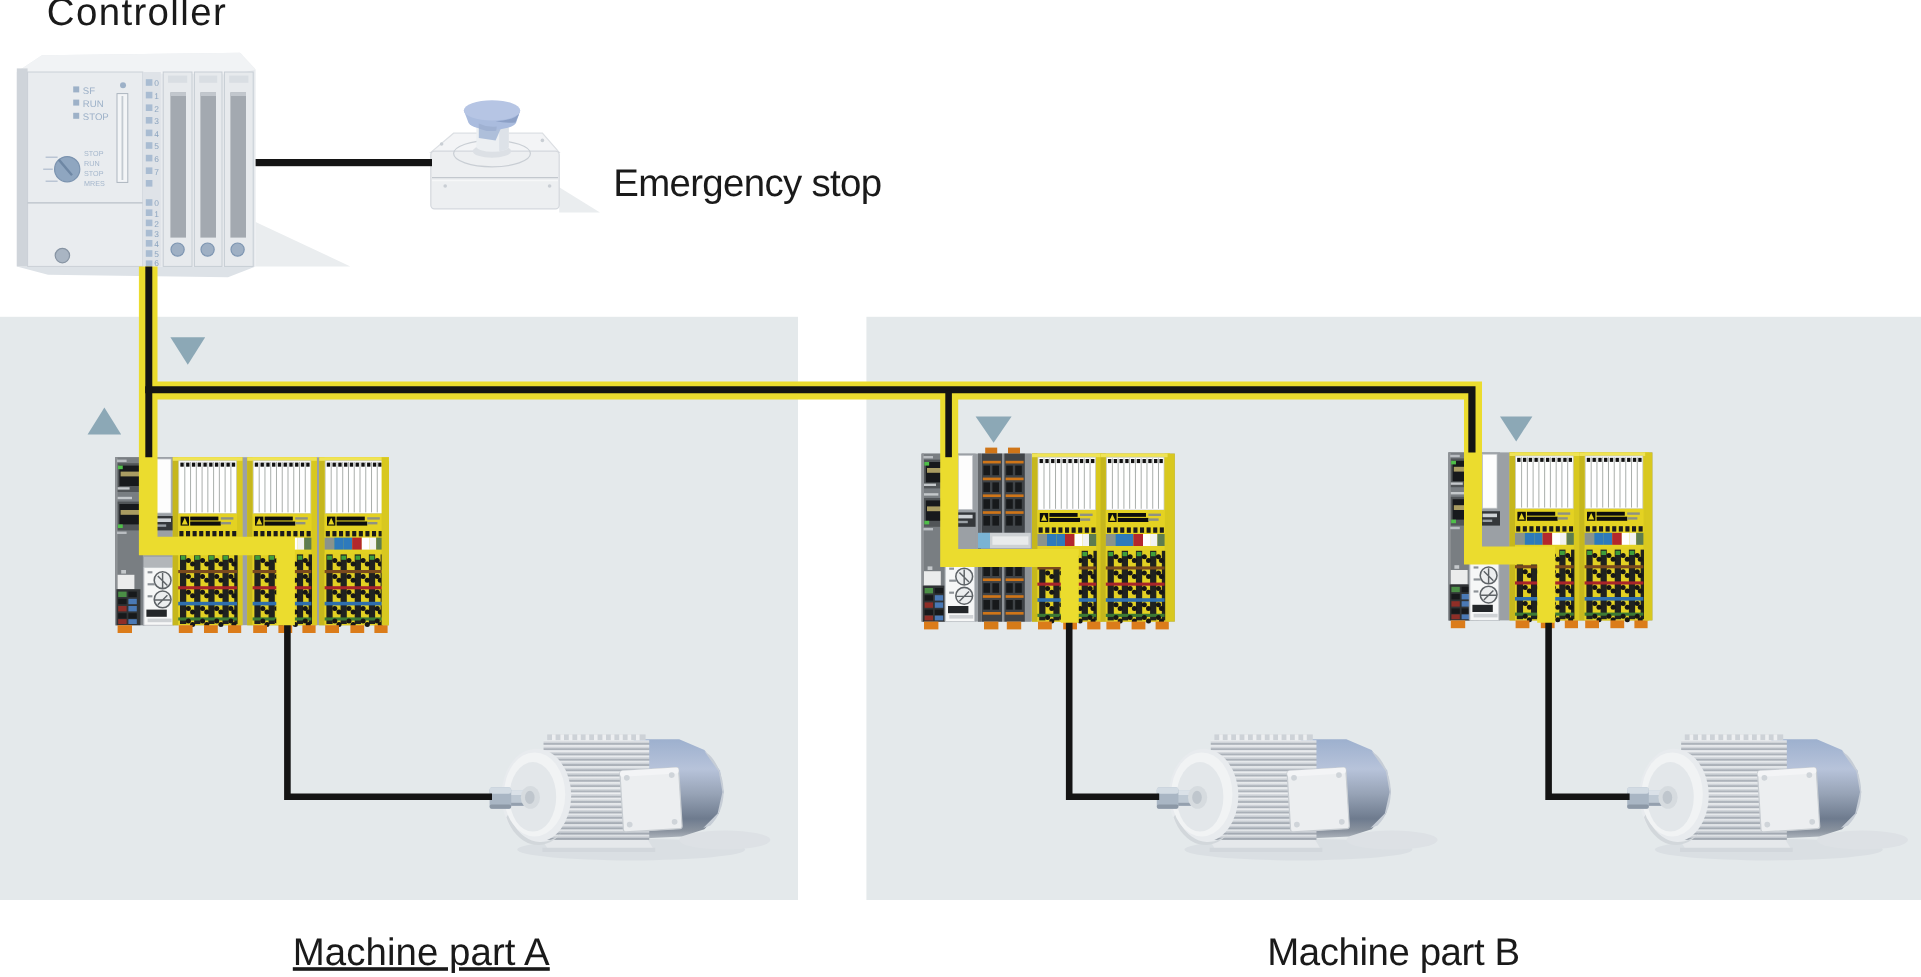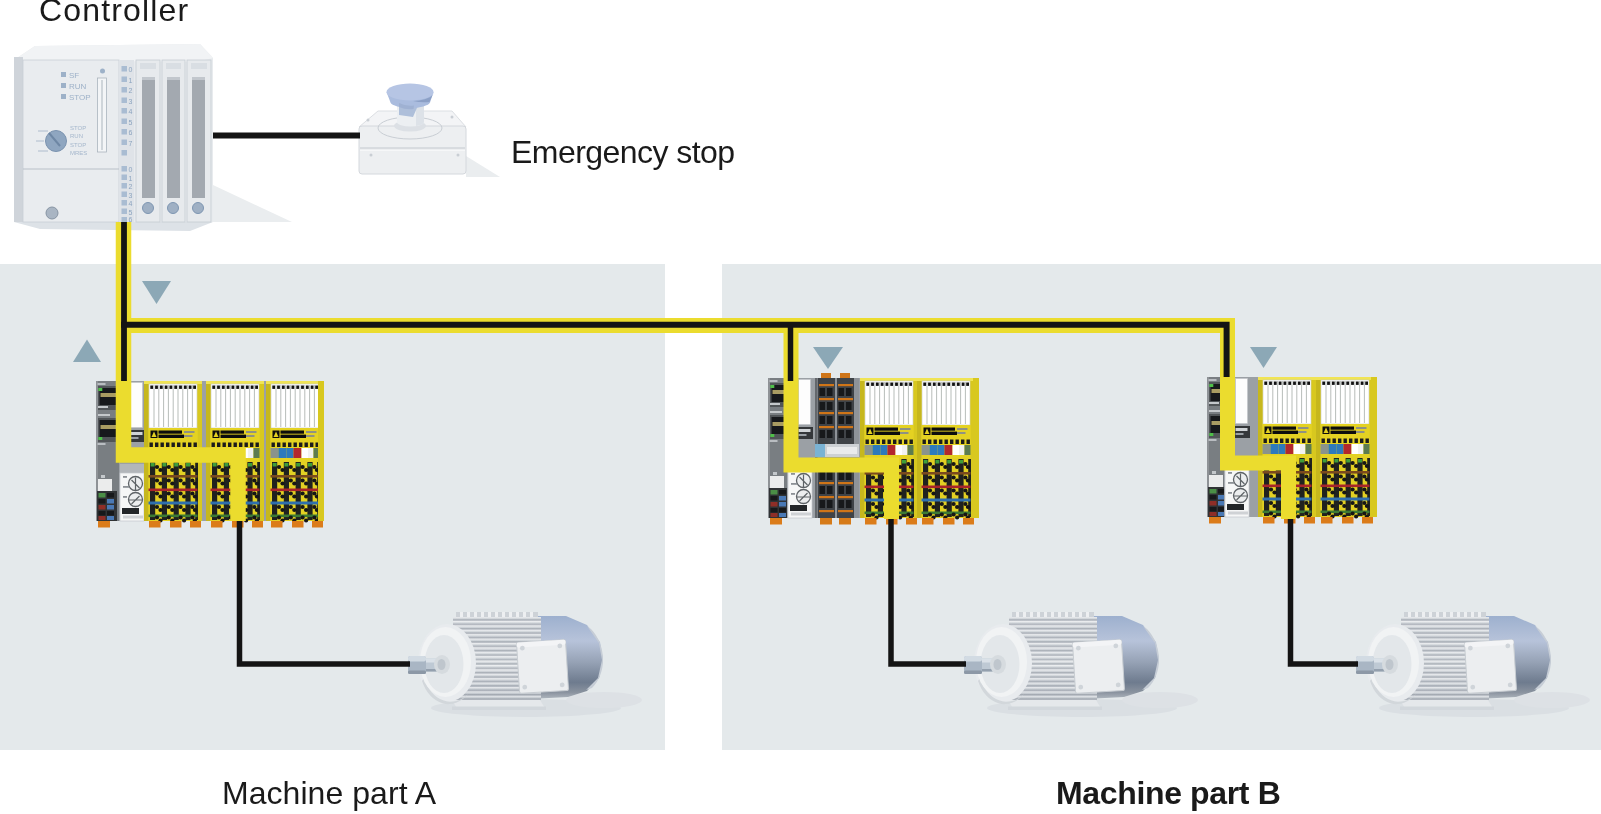--- a/index.html
+++ b/index.html
@@ -497,14 +497,14 @@
     <path d="M121,324.8 H1226.6 V377" fill="none" stroke="#141414" stroke-width="6"></path>
     <path d="M124,222 V381" fill="none" stroke="#141414" stroke-width="5.8"></path>
     <path d="M790.5,325.5 V381" fill="none" stroke="#141414" stroke-width="5.5"></path>
 
     <rect x="213" y="132.5" width="147" height="6" fill="#141414"></rect>
   </g>
 </svg>
 
 <div class="lbl" id="t1" style="left:39px;top:-6px;letter-spacing:1.15px;">Controller</div>
 <div class="lbl" id="t2" style="left:511px;top:124px;letter-spacing:-0.55px;margin-top:12px;">Emergency stop</div>
-<div class="lbl" id="t3" style="left:222px;top:777px;letter-spacing:0.05px;">Machine part A</div>
-<div class="lbl" id="t4" style="left:1056px;top:777px;letter-spacing:-0.35px;font-weight:bold;">Machine part B</div>
+<div class="lbl" id="t3" style="left:244px;top:777px;letter-spacing:0.05px;text-decoration:underline;">Machine part A</div>
+<div class="lbl" id="t4" style="left:1056px;top:777px;letter-spacing:-0.35px;">Machine part B</div>
 
 </body></html>

